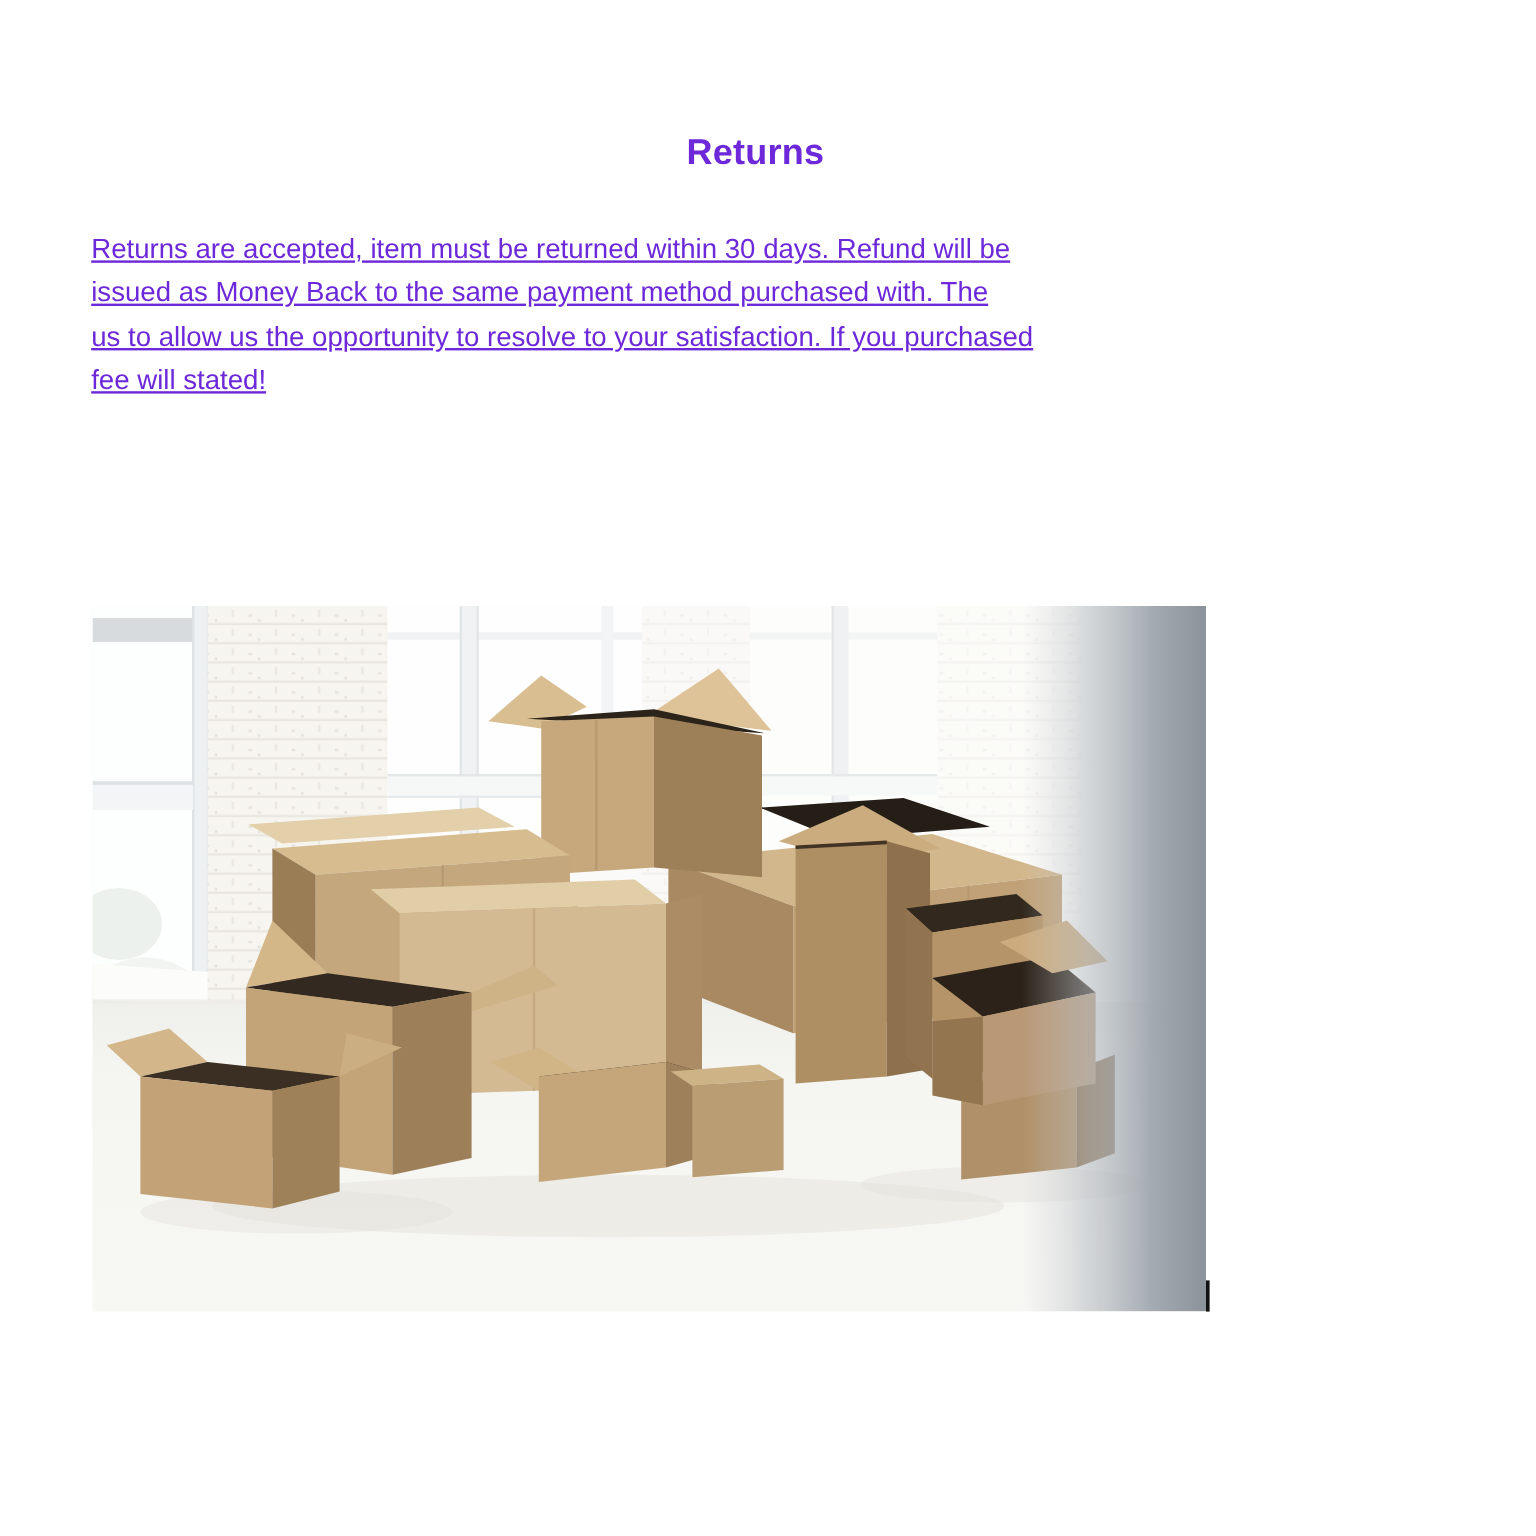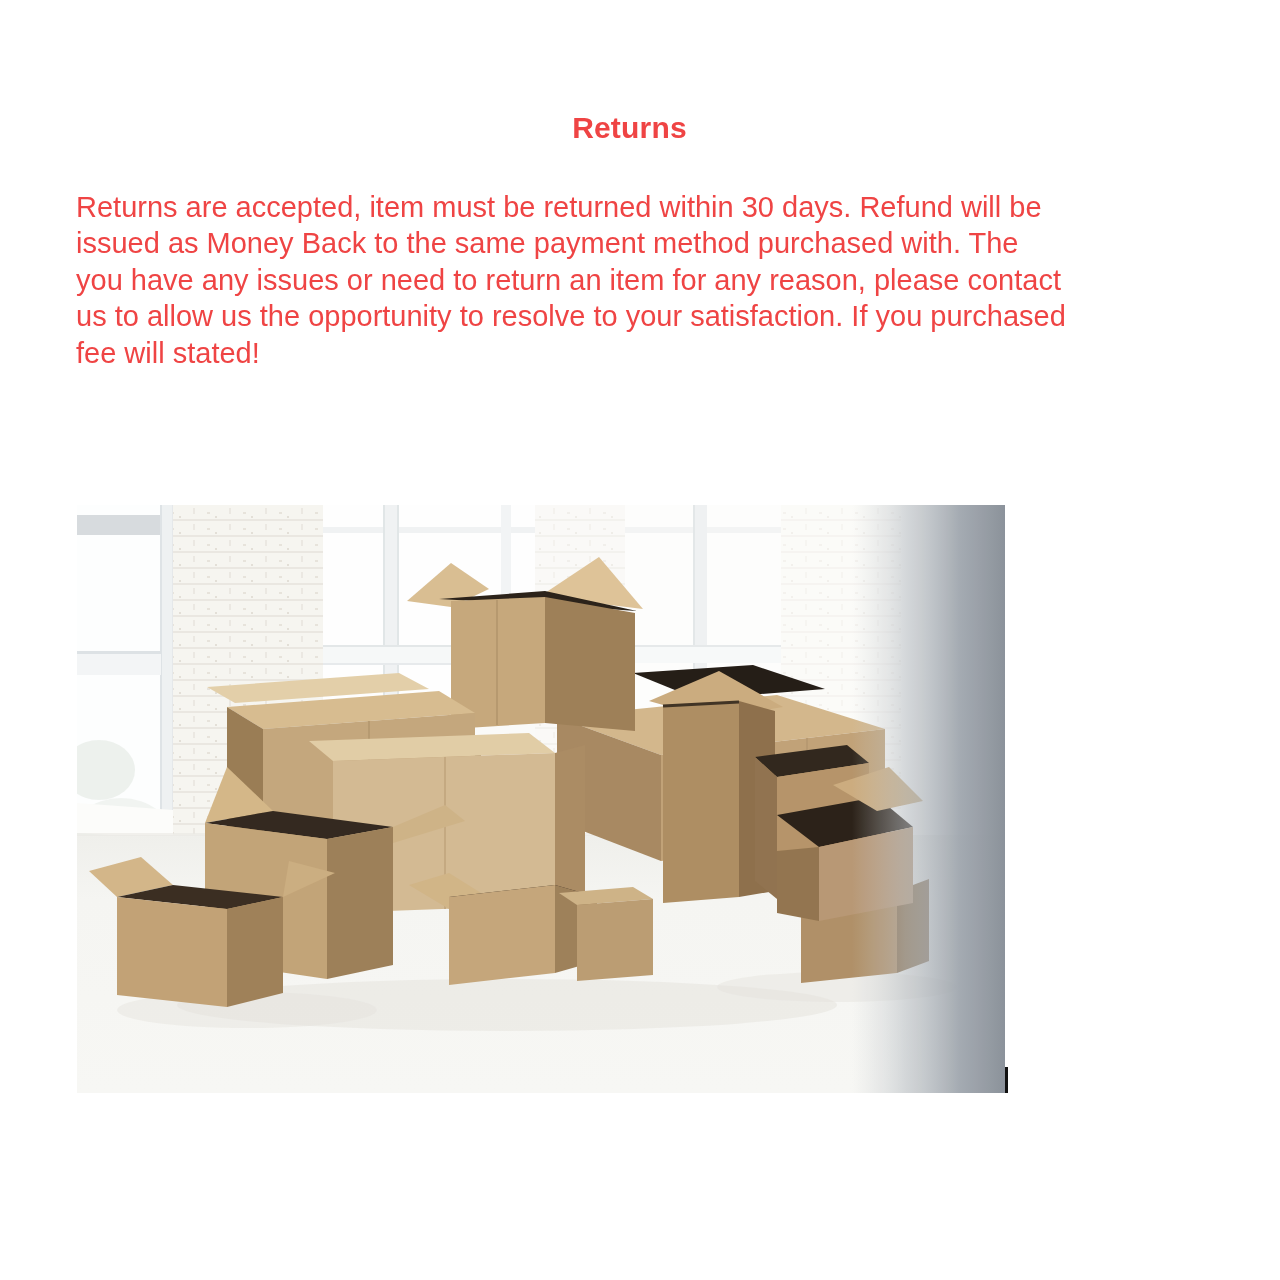--- a/index.html
+++ b/index.html
@@ -1,26 +1,26 @@
 <!DOCTYPE html>
 <html><head>
 <meta charset="utf-8">
 <style>
   html,body{margin:0;padding:0;background:#ffffff;}
   .page{
     position:relative;width:1280px;height:1242px;background:#ffffff;
-    font-family:"Liberation Sans",sans-serif;color:#ef4444;overflow:hidden;
+    font-family:"Liberation Sans",sans-serif;color:#6d28d9;overflow:hidden;
   }
   .heading{
     position:absolute;top:111px;left:77px;width:1105px;
     text-align:center;font-size:30px;font-weight:bold;letter-spacing:0.2px;
   }
   .para{
     position:absolute;top:189px;left:76px;width:1115px;
-    font-size:29px;line-height:36.4px;
+    font-size:23px;line-height:36.4px;text-decoration:underline;
   }
   .para .line{white-space:nowrap;}
   .figure{
     position:absolute;left:77px;top:505px;width:928px;height:588px;
     overflow:hidden;background:#fafaf8;
   }
   .figure svg{display:block;width:928px;height:588px;}
   .caret{
     position:absolute;left:1005px;top:1067px;width:3px;height:26px;
     background:#111111;
@@ -29,21 +29,20 @@
 </head>
 <body>
 
 <div class="page">
 
   <div class="heading">Returns</div>
 
   <div class="para">
     <div class="line">Returns are accepted, item must be returned within 30 days. Refund will be</div>
     <div class="line">issued as Money Back to the same payment method purchased with. The</div>
-    <div class="line">you have any issues or need to return an item for any reason, please contact</div>
     <div class="line">us to allow us the opportunity to resolve to your satisfaction. If you purchased</div>
     <div class="line">fee will stated!</div>
   </div>
 
   <div class="figure">
     <svg viewBox="0 0 928 588" xmlns="http://www.w3.org/2000/svg">
       <defs>
         <pattern id="brick" width="36" height="16" patternUnits="userSpaceOnUse">
           <rect width="36" height="16" fill="#f6f5f0"></rect>
           <rect width="36" height="2" y="14" fill="#eae7e0"></rect>

